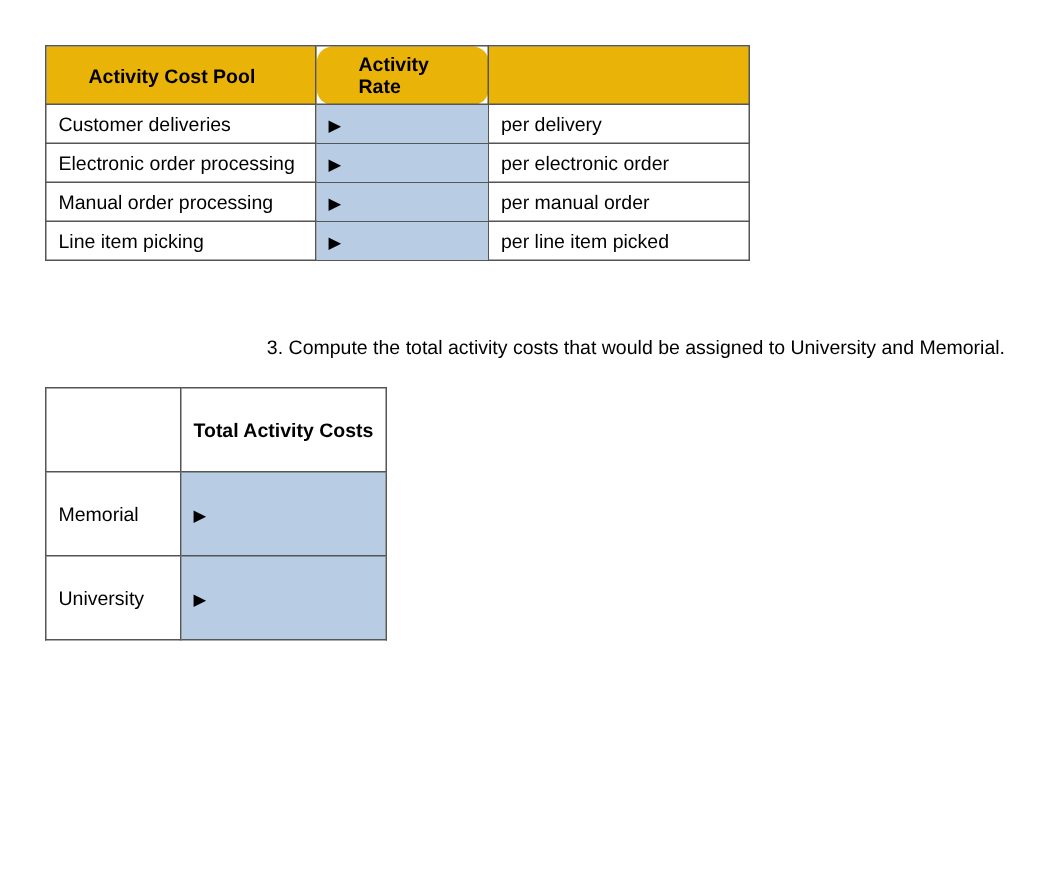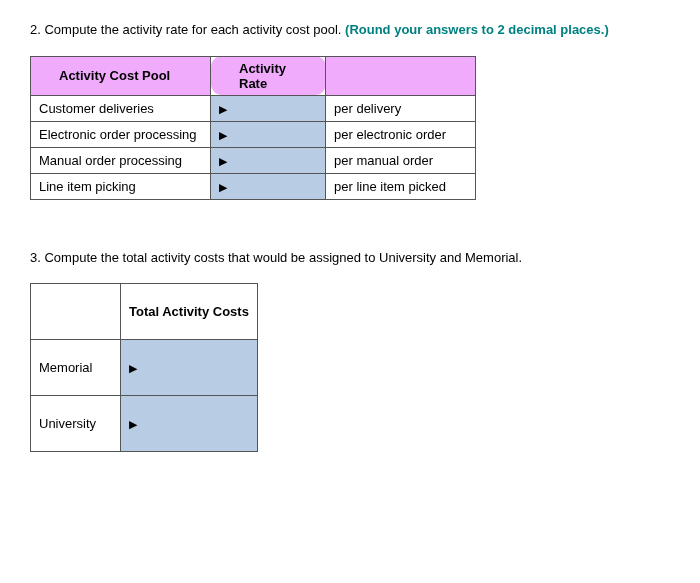--- a/index.html
+++ b/index.html
@@ -45,37 +45,37 @@
     .table1 td,
     .table1 th {
       border: 1px solid #555;
       padding: 4px 8px;
       height: 26px;
       vertical-align: middle;
     }
 
     .table1 th {
       font-weight: bold;
-      background: #f0abfc;
+      background: #eab308;
       text-align: left;
       padding-left: 28px;
     }
 
     .col-pool {
       width: 180px;
     }
 
     .col-rate {
       width: 115px;
       background: #b8cce4;
       border-radius: 11px;
     }
 
     .col-unit {
-      width: 150px;
+      width: 174px;
     }
 
     .col-rate-input {
       background: #b8cce4;
       position: relative;
     }
 
     .arrow-indicator {
       display: inline-block;
       color: #000;
@@ -110,37 +110,31 @@
     }
 
     .header-col-total {
       background: #fff;
       font-weight: bold;
       text-align: center;
     }
 
     .q3-text {
       margin-bottom: 16px;
+      text-align: right;
     }
 
     .section-spacer {
       height: 20px;
     }
   </style>
 </head>
 <body>
 
 <div class="question-block">
-  <p class="question-text">
-    <span>2.</span>
-    <span> </span>
-    <span>Compute the activity rate for each activity cost pool.</span>
-    <span> </span>
-    <span class="bold-teal">(Round your answers to 2 decimal places.)</span>
-  </p>
 
   <table class="table1">
     <thead>
       <tr>
         <th class="col-pool">
           <span>Activity Cost Pool</span>
         </th>
         <th class="col-rate">
           <span>Activity Rate</span>
         </th>

